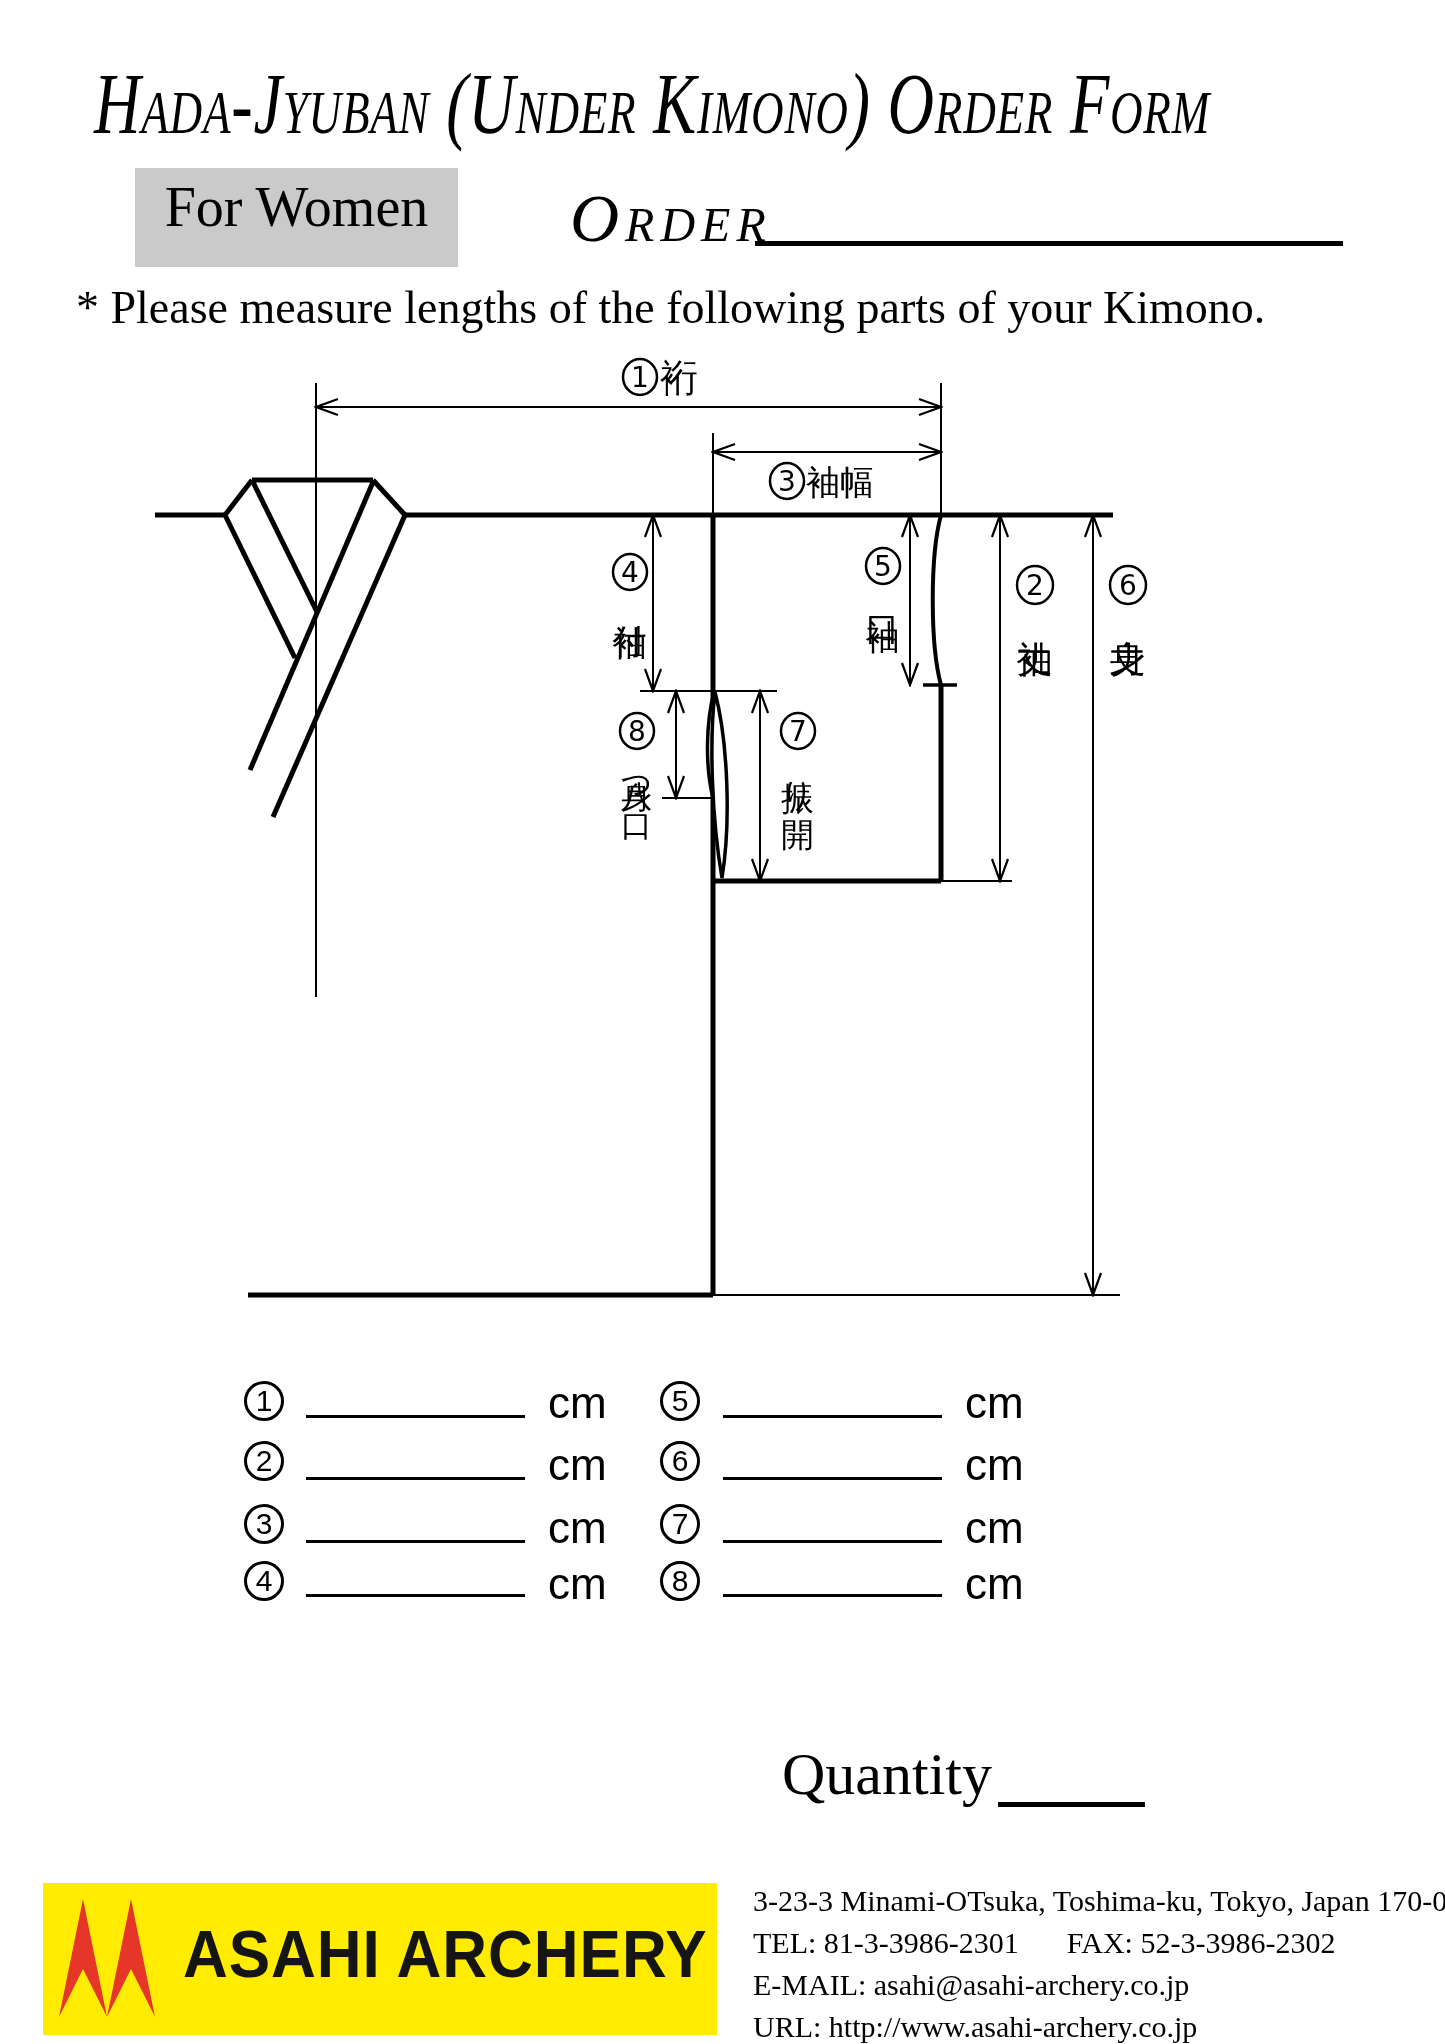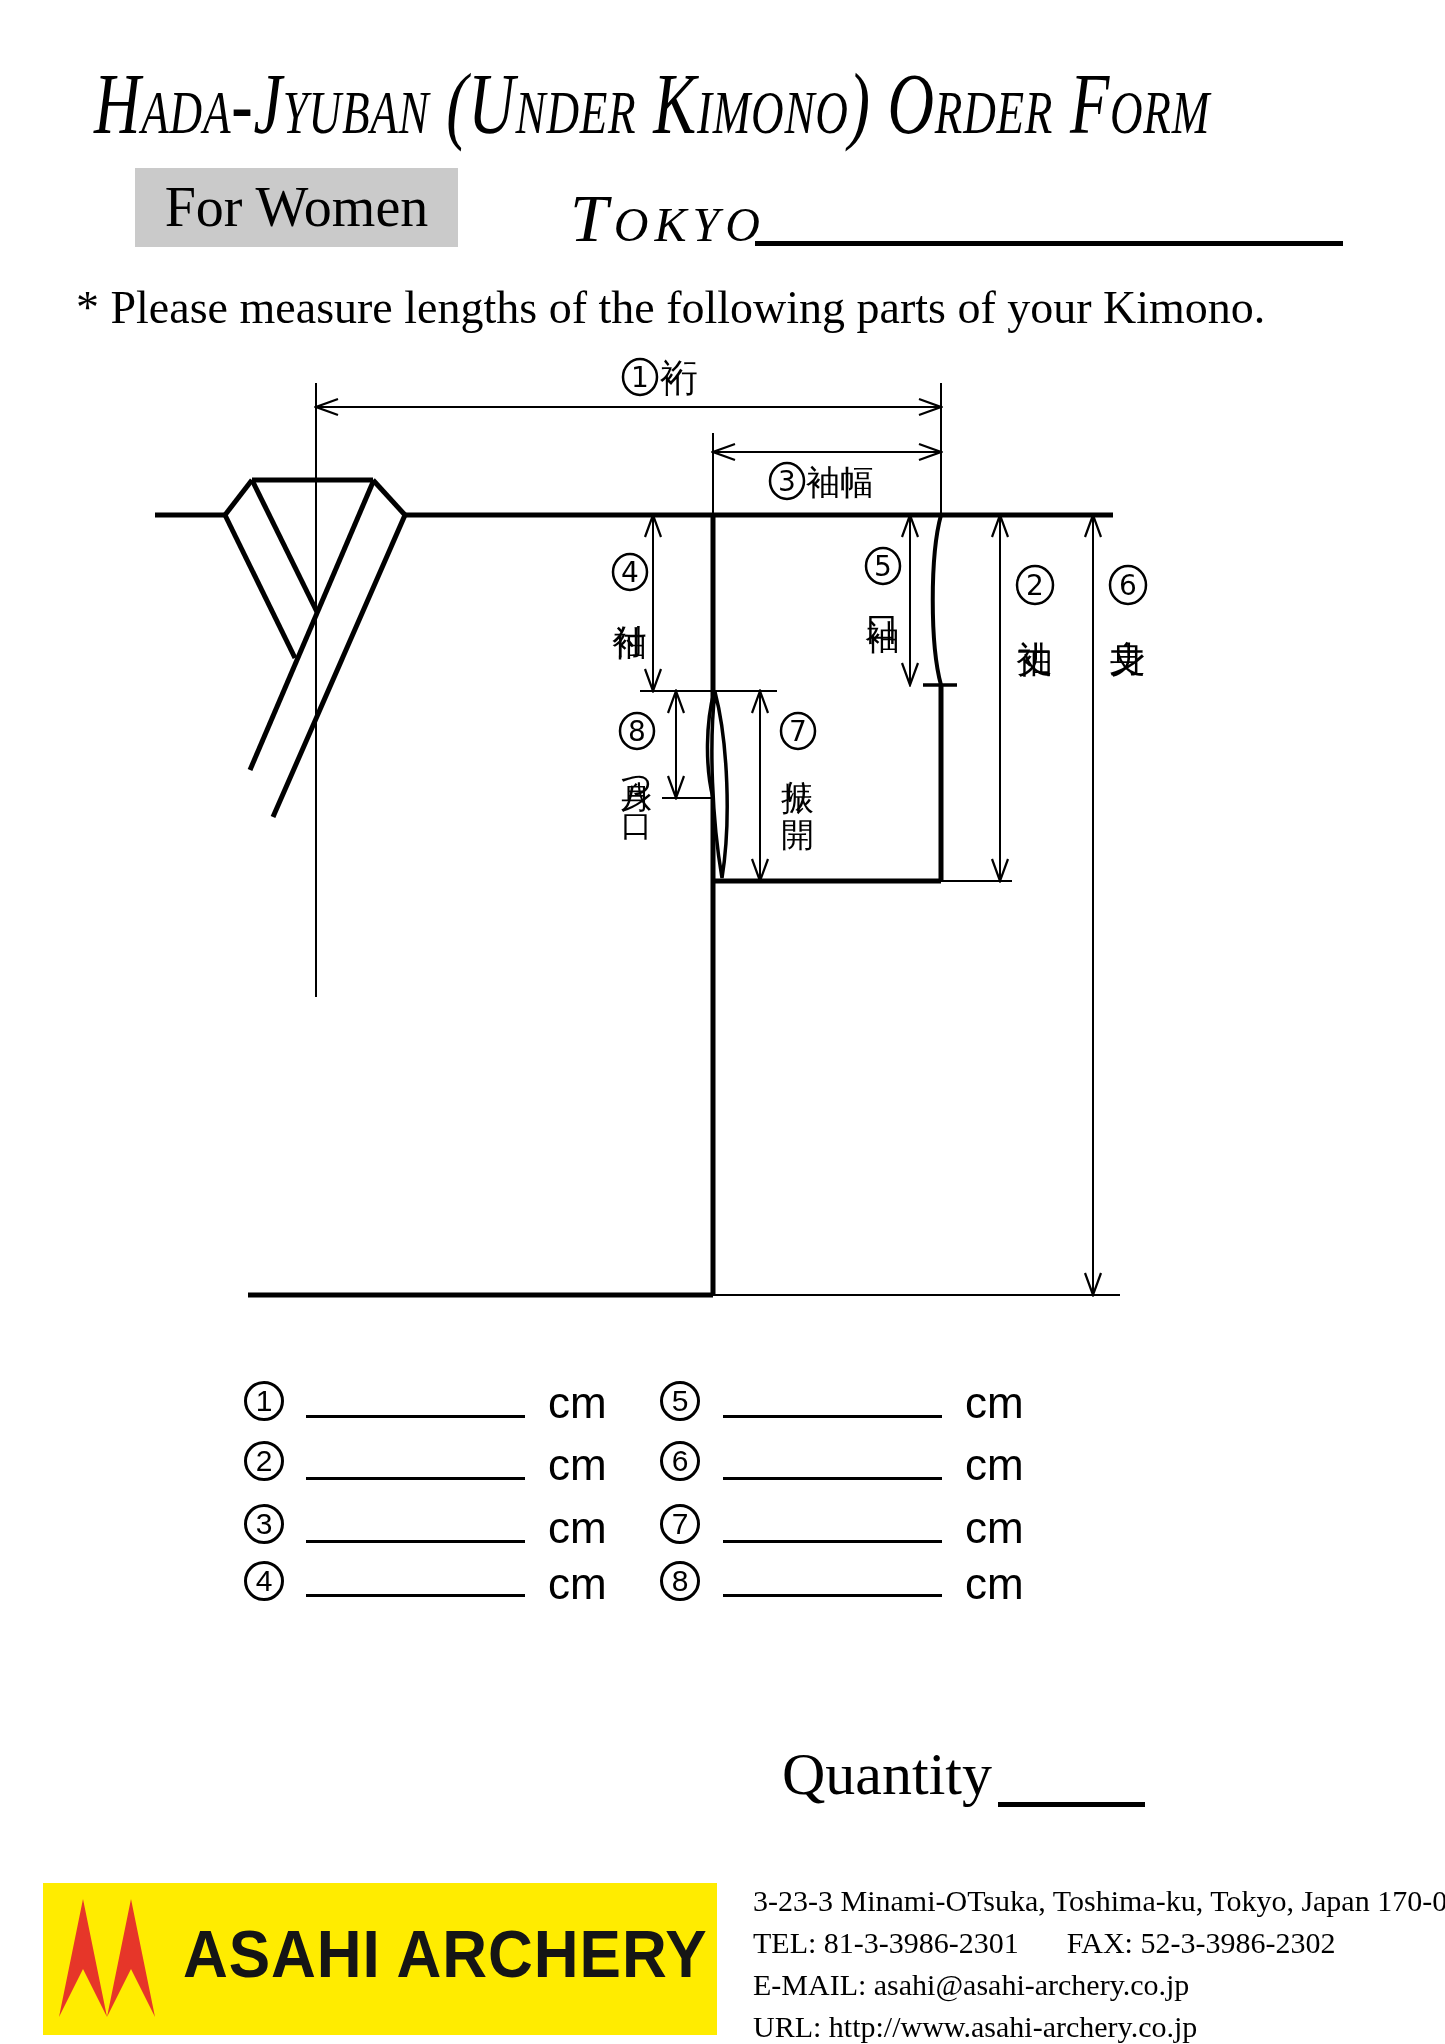--- a/index.html
+++ b/index.html
@@ -3,21 +3,21 @@
 <meta charset="utf-8">
 <style>
   html,body { margin:0; padding:0; }
   body { width:1445px; height:2044px; background:#ffffff; position:relative;
          font-family:"Liberation Serif", serif; color:#000; overflow:hidden; }
   .abs { position:absolute; }
 
   .title { left:94px; top:58px; font-size:87px; font-style:italic;
            font-variant:small-caps; white-space:nowrap; letter-spacing:1px;
            transform:scaleX(0.74); transform-origin:left top; line-height:1.05; }
-  .audience-box { left:135px; top:168px; width:323px; height:79px; background:#cacaca;
+  .audience-box { left:135px; top:168px; width:323px; height:99px; background:#cacaca;
                   text-align:center; font-size:56px; line-height:78px; }
   .name-label { left:570px; top:184px; font-size:68px; font-style:italic;
                 font-variant:small-caps; letter-spacing:6px; line-height:1; }
   .name-line { left:755px; top:241px; width:588px; height:5px; background:#000; }
   .instruction { left:76px; top:285px; font-size:46px; white-space:nowrap; line-height:1; }
 
   svg text { font-family:"DejaVu Sans", sans-serif; fill:#000; }
   .vtext { writing-mode:vertical-rl; text-orientation:upright; }
 
   .mnum { width:34px; height:34px; border:3px solid #000; border-radius:50%;
@@ -37,21 +37,21 @@
   .contact { left:753px; top:1880px; font-size:30px; line-height:42px; white-space:nowrap; }
   .contact .gap { display:inline-block; width:48px; }
 </style>
 </head>
 <body>
 
 <div class="abs title">Hada-Jyuban (Under Kimono) Order Form</div>
 <div class="abs audience-box">
   <span>For Women</span>
 </div>
-<div class="abs name-label">Tokyo</div>
+<div class="abs name-label">Order</div>
 <div class="abs name-line"></div>
 <div class="abs instruction">* Please measure lengths of the following parts of your Kimono.</div>
 
 <svg class="abs" style="left:0;top:0;" width="1445" height="1360" viewBox="0 0 1445 1360">
   <defs>
     <marker id="arr" markerUnits="userSpaceOnUse" markerWidth="26" markerHeight="20" refX="24" refY="10" orient="auto-start-reverse">
       <path d="M2,2 L24,10 L2,18" fill="none" stroke="#000" stroke-width="2.2"></path>
     </marker>
   </defs>
 

